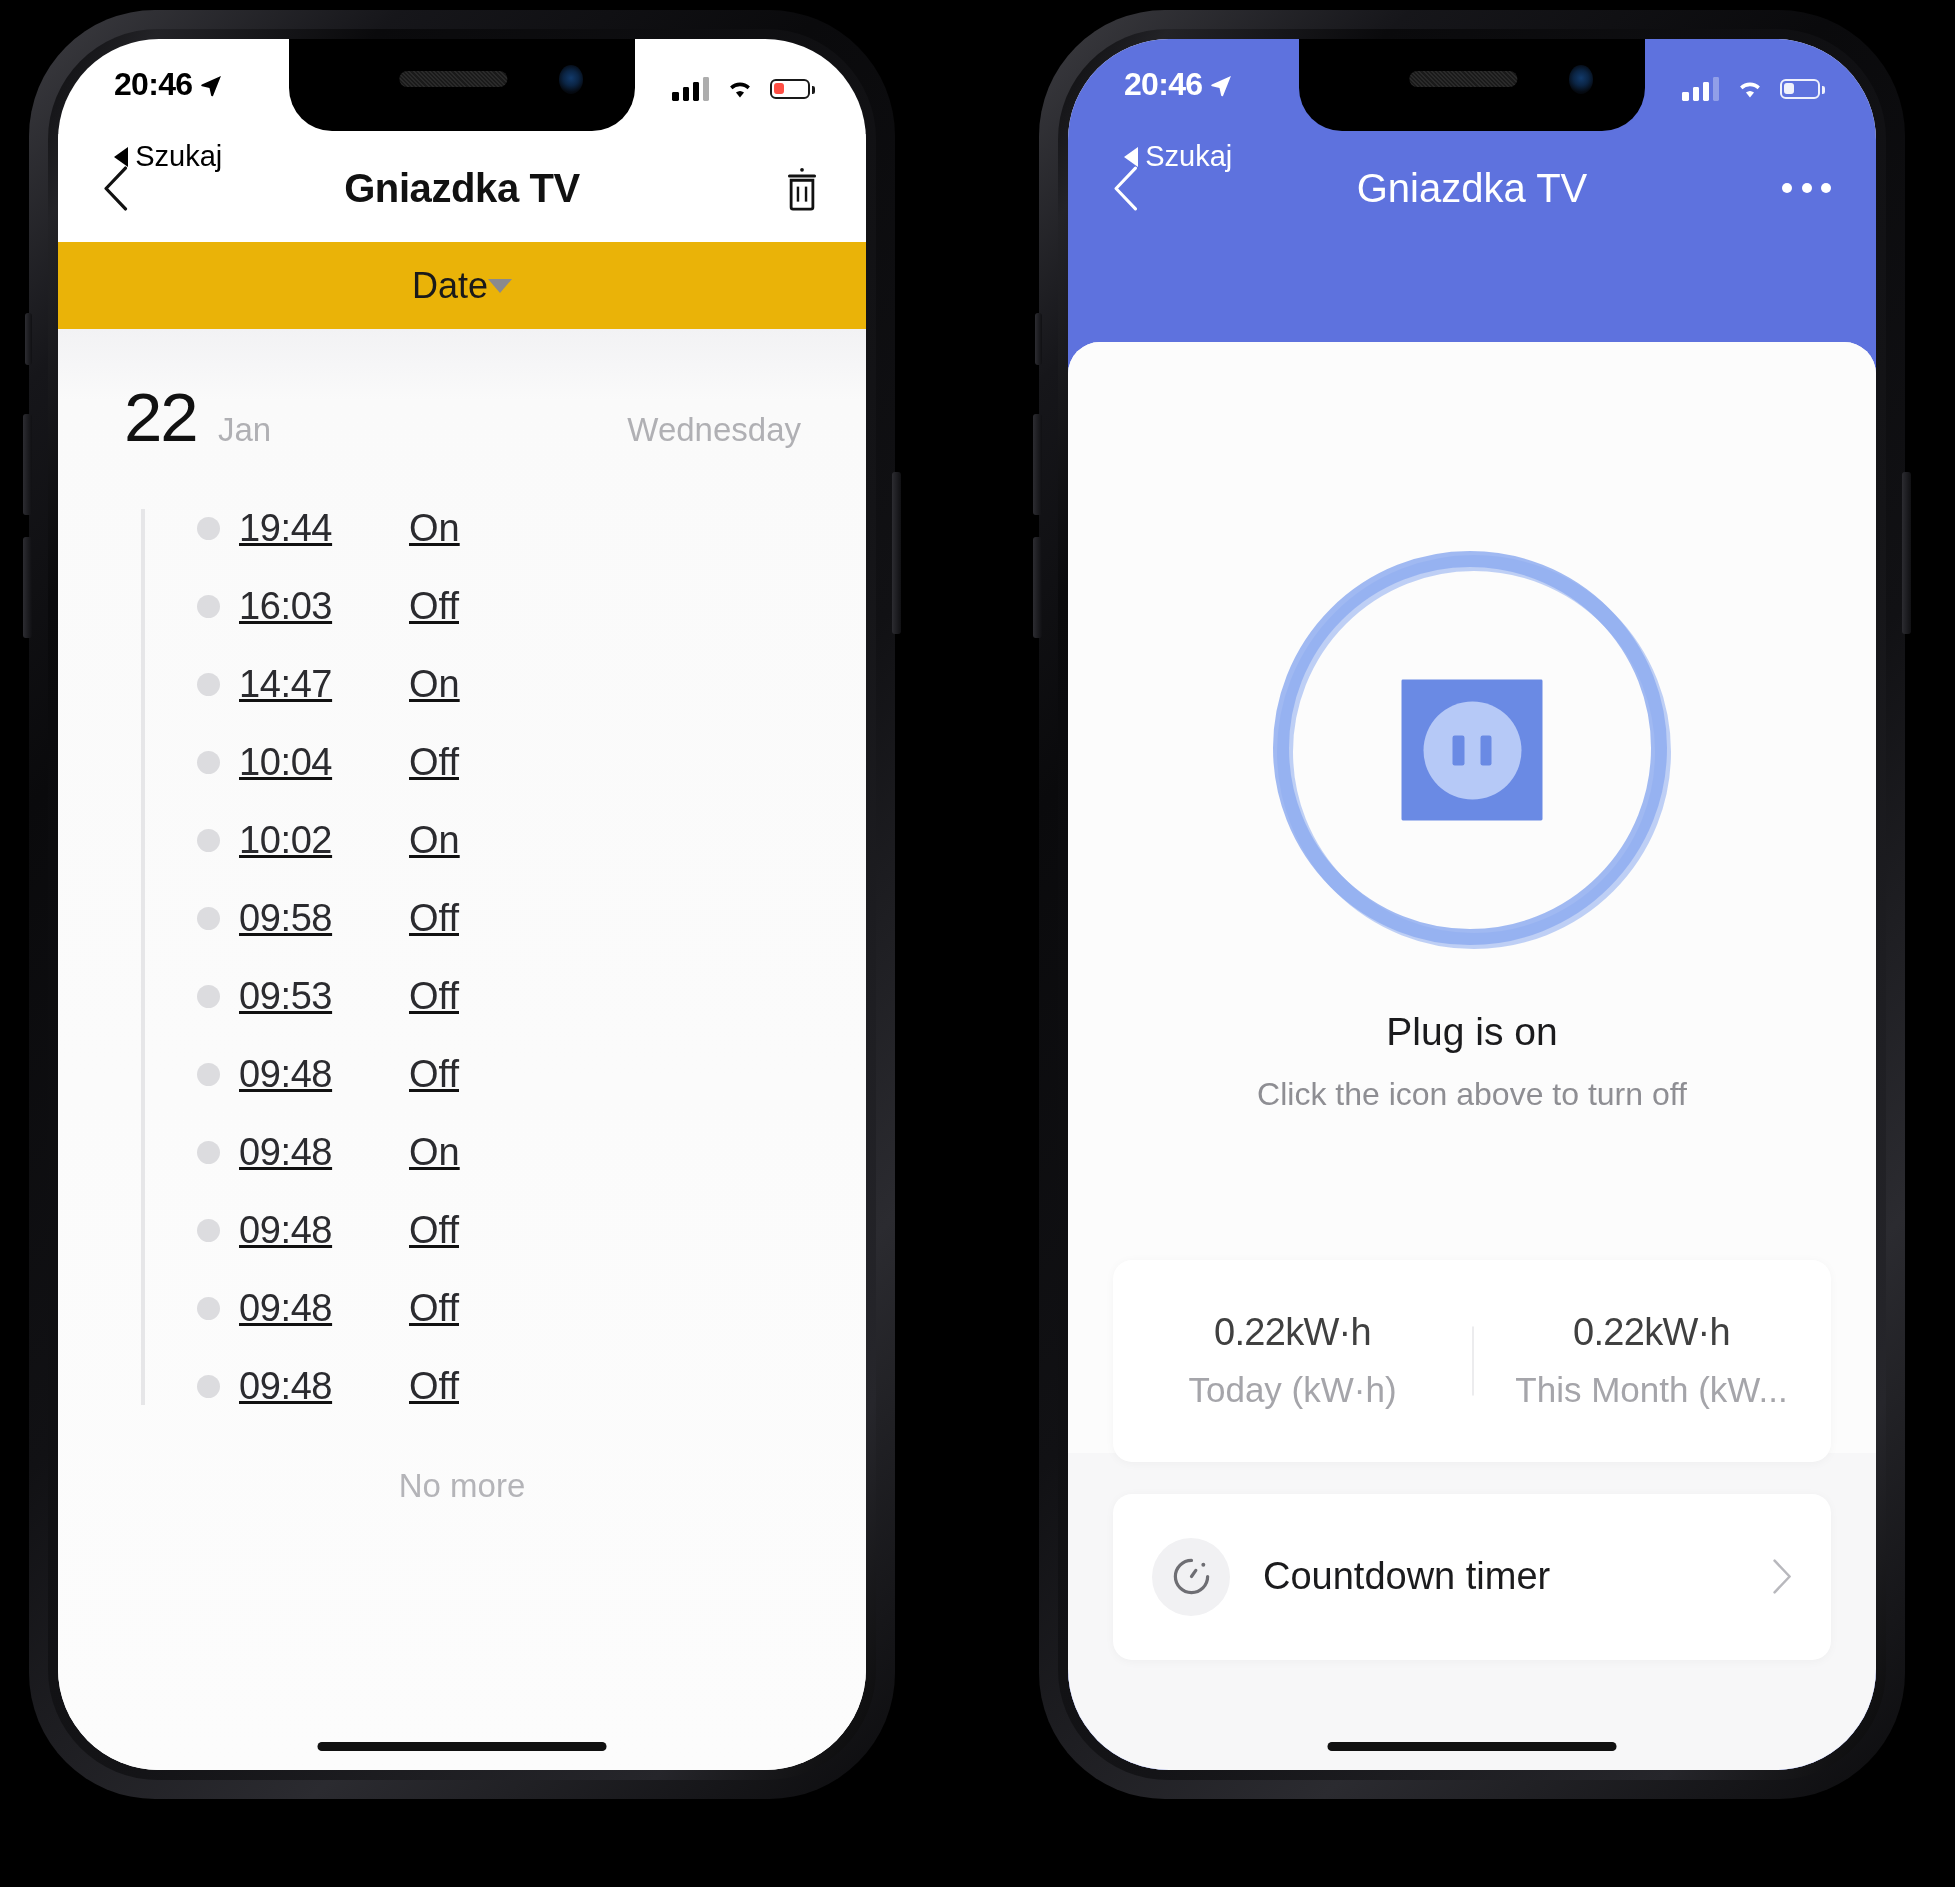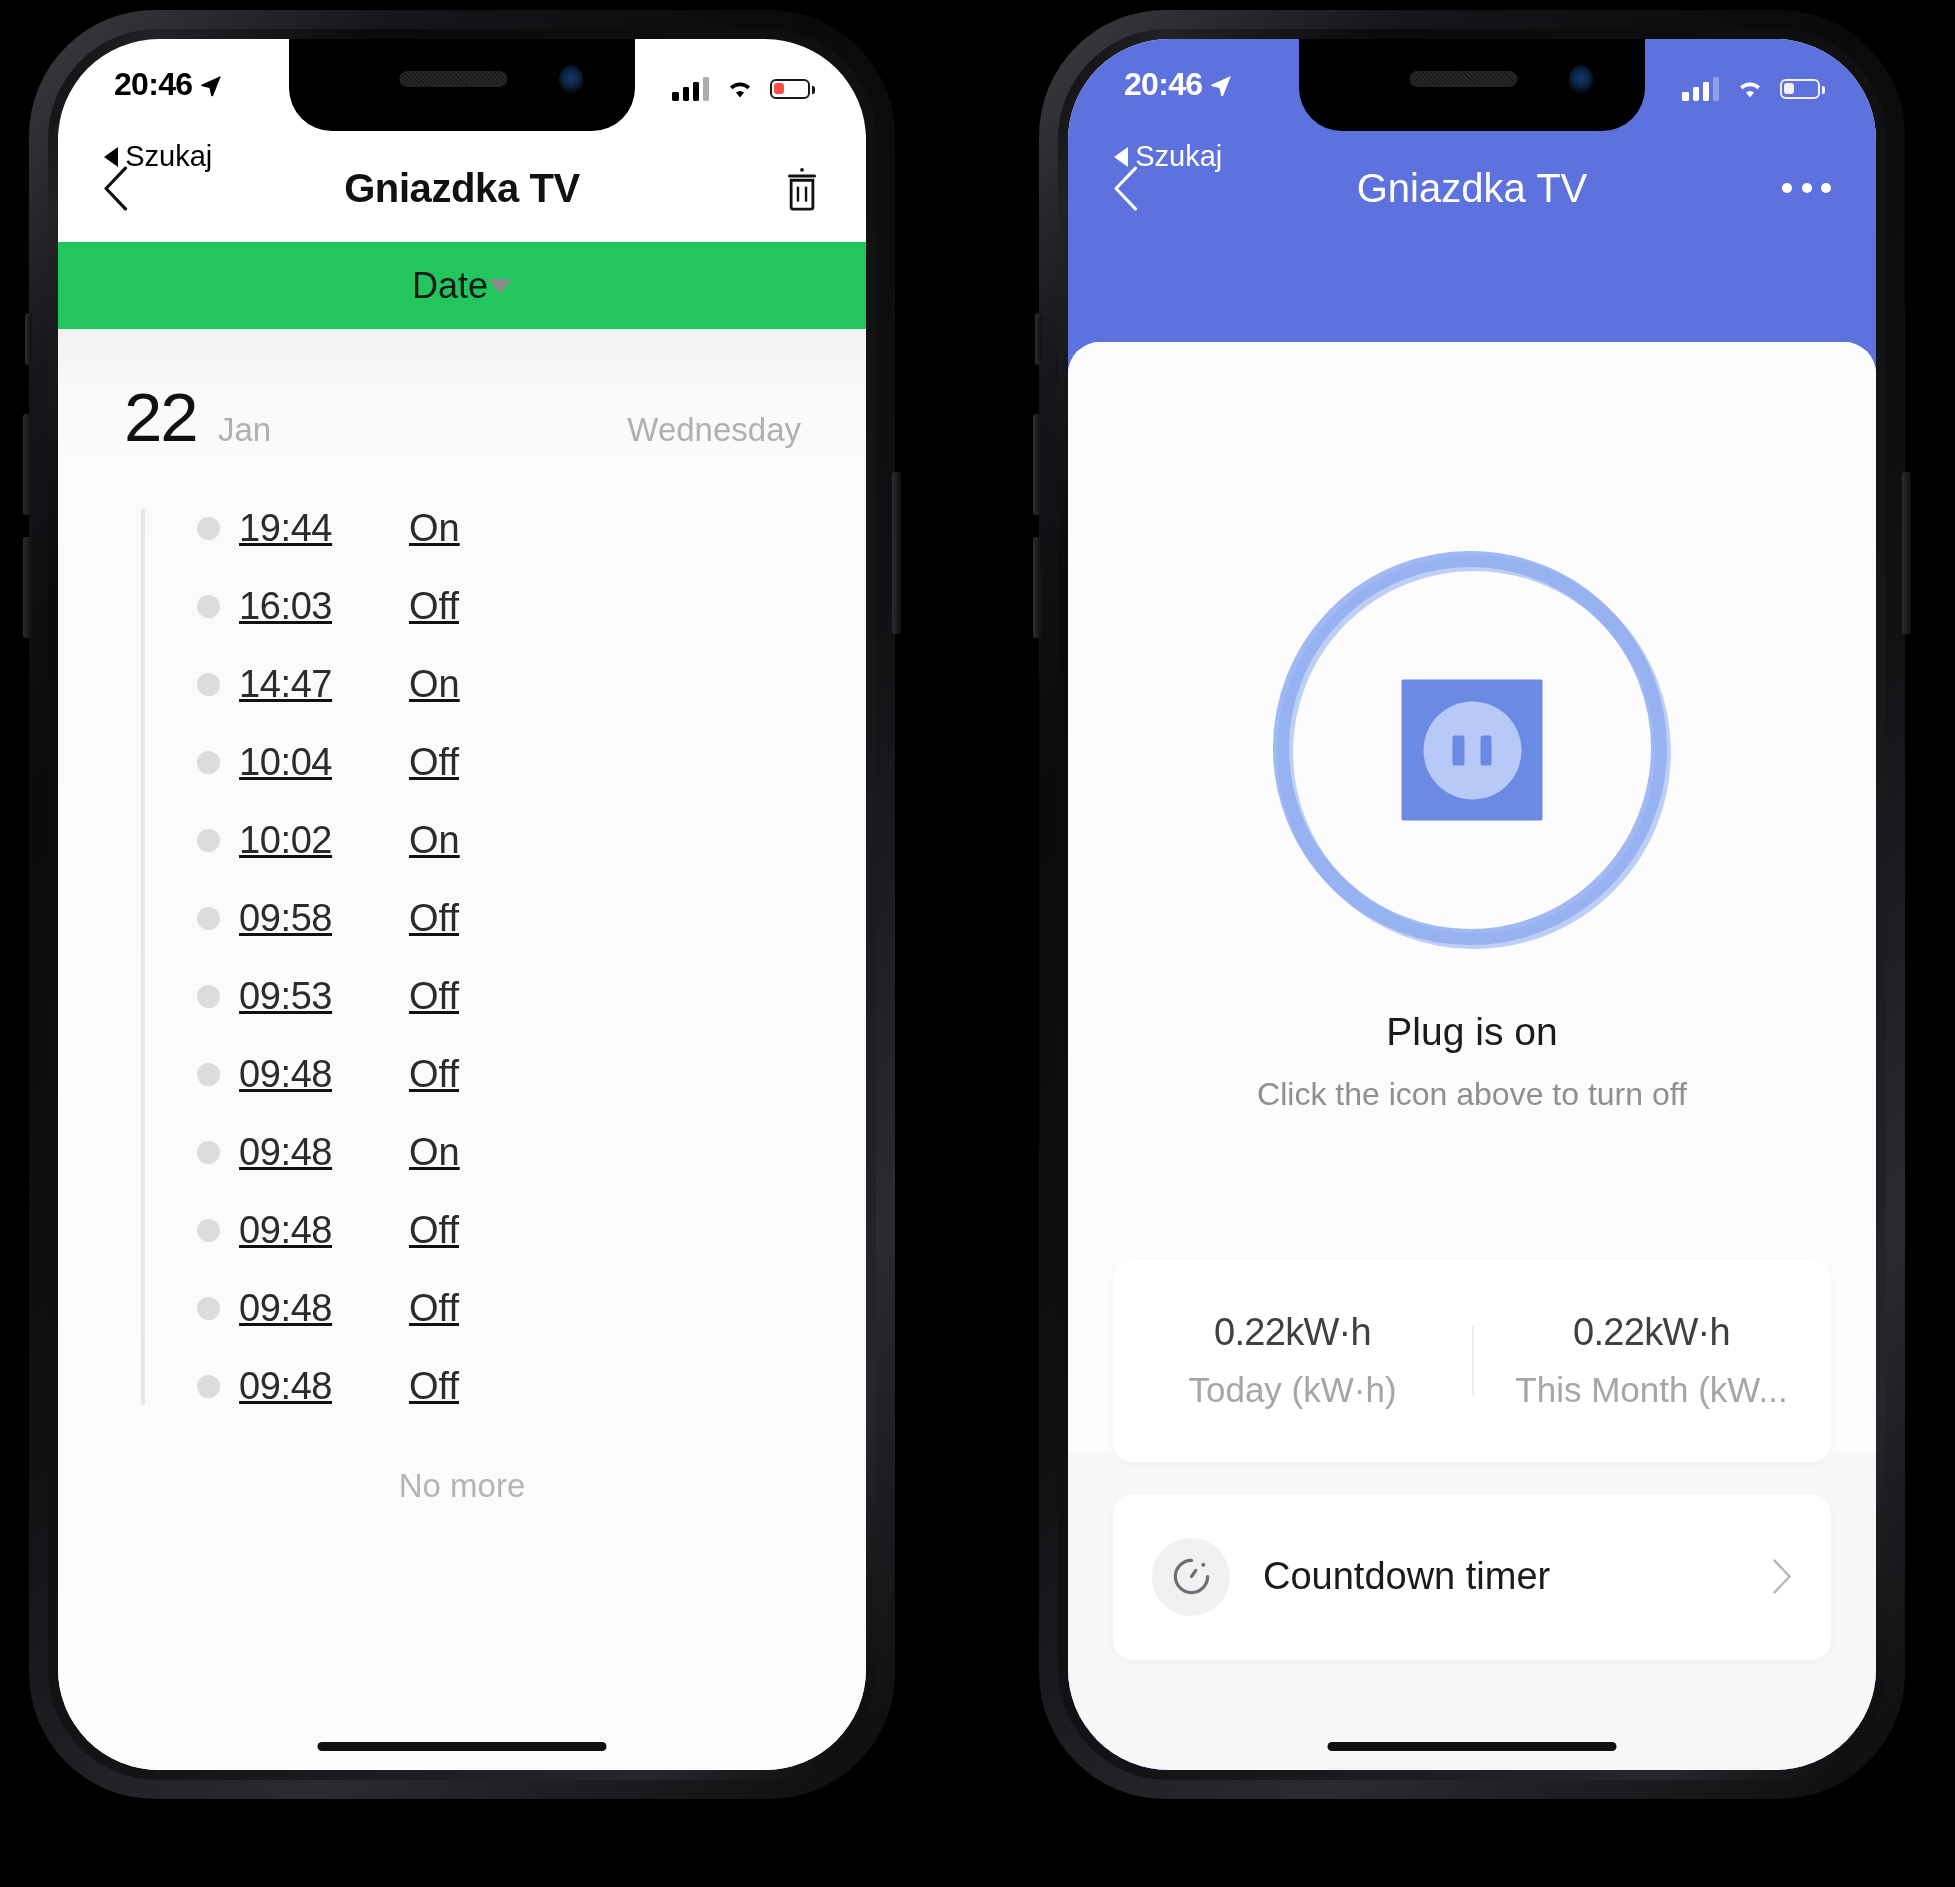--- a/index.html
+++ b/index.html
@@ -95,21 +95,21 @@
   .bars i:nth-child(3){height: 19px;} .bars i:nth-child(4){height: 24px; opacity:.32;}
   .wifi { width: 32px; height: 24.5px; }
   .batt { position: relative; width: 40px; height: 20px; border-radius: 5.8px;
           border: 2.2px solid currentColor; opacity: .9; }
   .batt::after { content:""; position:absolute; right:-7.2px; top: 5px;
           width: 3.6px; height: 8.7px; border-radius: 0 2.2px 2.2px 0; background: currentColor; }
   .batt .fill { position:absolute; left: 2.2px; top: 2.2px; bottom: 2.2px; border-radius: 2.9px; }
 
   
   .back-app {
-    position: absolute; left: 46px; top: 101px; z-index: 46;
+    position: absolute; left: 56px; top: 101px; z-index: 46;
     display: flex; align-items: center; gap: 7.2px;
     font-size: 29px; font-weight: 400;
   }
   .back-app .tri {
     width: 0; height: 0;
     border-top: 10.8px solid transparent; border-bottom: 10.8px solid transparent;
     border-right: 14.4px solid currentColor;
   }
 
   
@@ -120,21 +120,21 @@
   }
   .chev-back { width: 24.5px; height: 45px; }
   .navbar-l .title {
     position:absolute; left:0; right:0; text-align:center;
     font-size: 40px; font-weight: bold; letter-spacing: -0.4px;
   }
   .trash { margin-left:auto; width: 38px; height: 45px; }
 
   .date-filter {
     height: 87px; display:flex; align-items:center; justify-content:center;
-    background:#22c55e; font-size: 36px; color:#1a1a1a;
+    background:#eab308; font-size: 36px; color:#1a1a1a;
   }
   .caret-dn { width:0; height:0; border-left:12.3px solid transparent;
               border-right:12.3px solid transparent; border-top:14.4px solid #8a8a8e; }
 
   .list-wrap { flex: 1; background: linear-gradient(180deg,#f2f2f4 0%, #fafafa 5%, #fcfcfc 100%); padding: 0 0 0 0; overflow:hidden; }
   .day-head { display:flex; align-items:flex-end; padding: 58px 65px 0 66px; }
   .day-num { font-size: 69px; font-weight: 400; line-height: .9; color:#111; letter-spacing:-2.2px;}
   .day-mon { font-size: 33px; color:#b0b0b4; margin-left: 21.6px; }
   .day-dow { margin-left:auto; font-size: 33px; color:#b0b0b4; }
 

